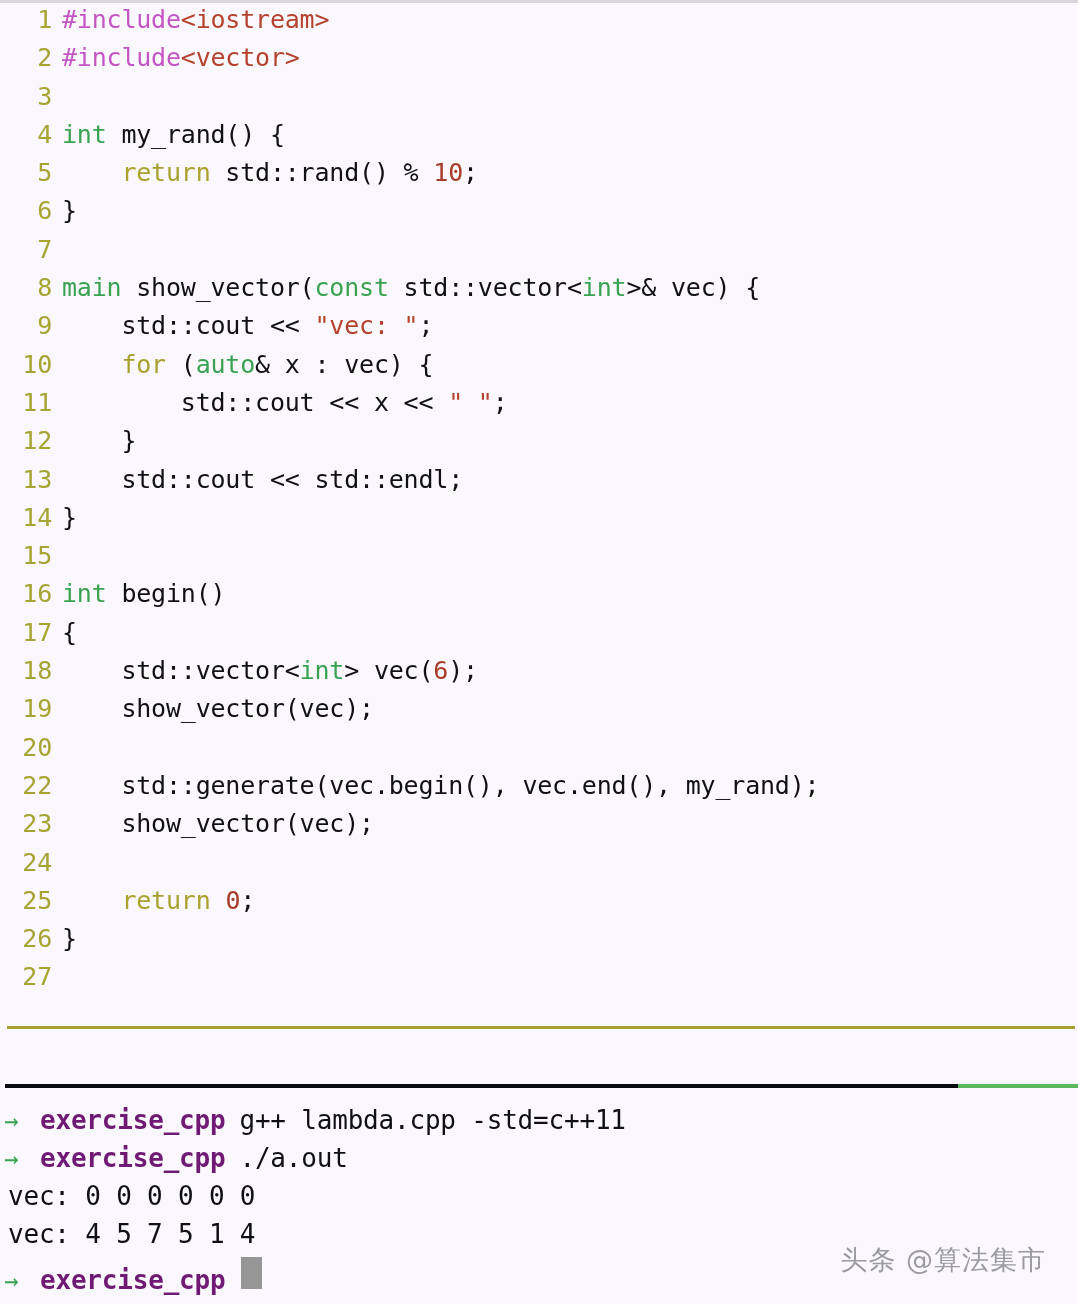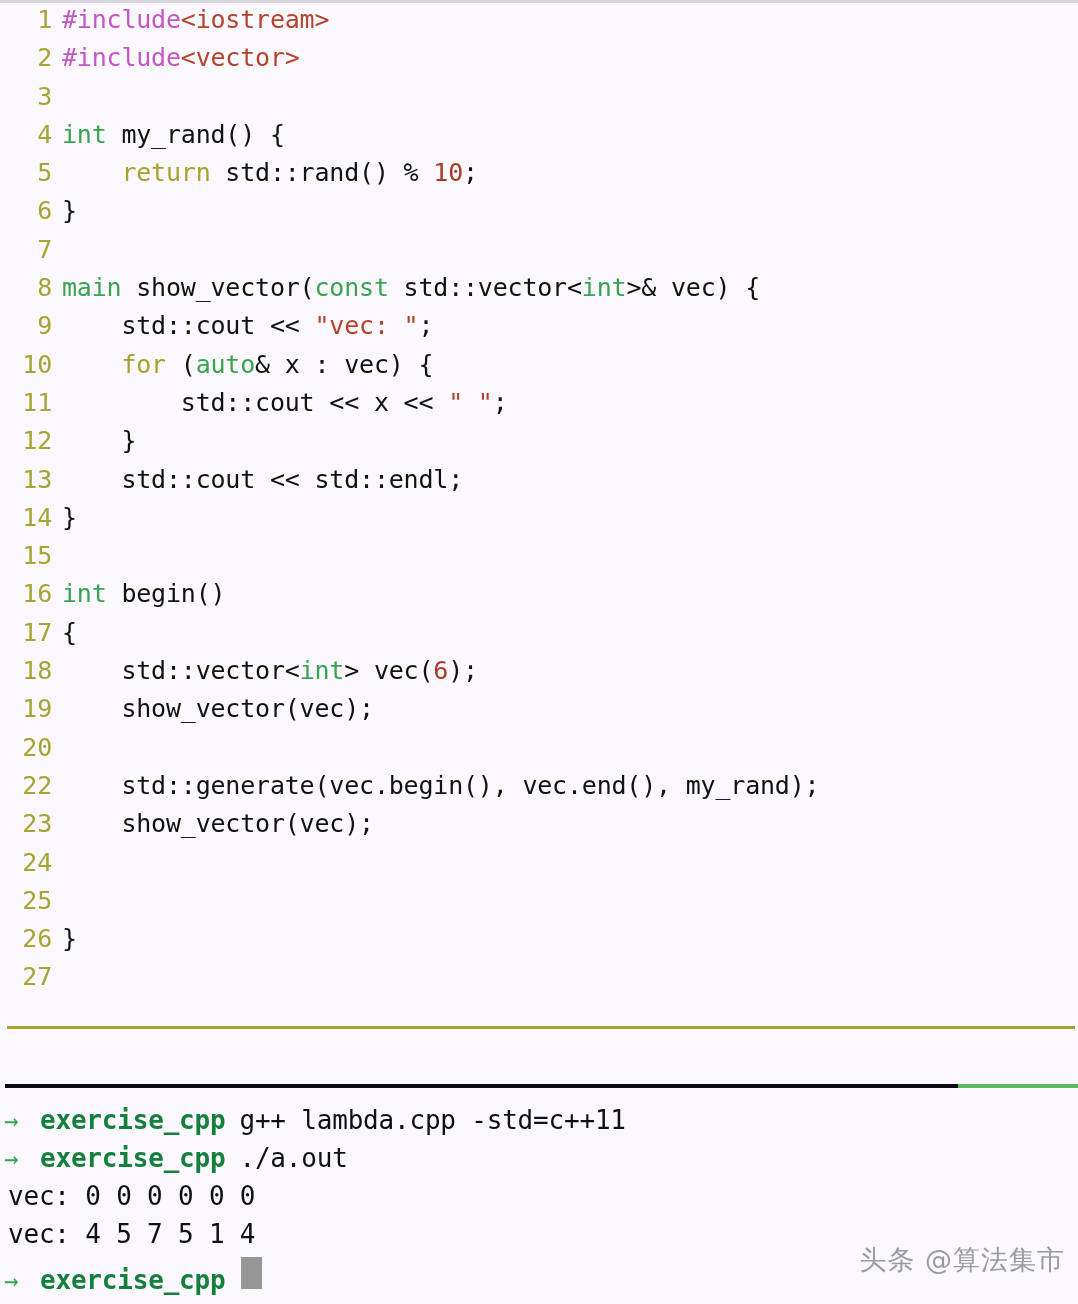--- a/index.html
+++ b/index.html
@@ -112,42 +112,42 @@
   }
   .term-arrow {
     color: #3aa353;
     width: 40px;
     min-width: 40px;
     padding-left: 4px;
     box-sizing: border-box;
     font-size: 24px;
   }
   .term-ctx {
-    color: #15803d;
+    color: #701a75;
     font-weight: bold;
     padding-right: 14px;
   }
   .term-cmd { color: #101014; }
   .term-out {
     padding-left: 8px;
     color: #101014;
   }
   .cursor-block {
     display: inline-block;
     width: 21px;
     height: 32px;
     background: #969696;
     vertical-align: -6px;
     margin-left: 2px;
   }
 
   
   #watermark {
     position: absolute;
-    right: 13px;
+    right: 32px;
     bottom: 26px;
     color: #9a9a9f;
     font-size: 27px;
     font-family: "DejaVu Sans", sans-serif;
     white-space: nowrap;
     letter-spacing: 1px;
   }
 </style>
 </head>
 <body>
@@ -171,21 +171,21 @@
     <div class="code-line"><span class="lineno">14</span><span class="linetext"><span class="t-plain">}</span></span></div>
     <div class="code-line"><span class="lineno">15</span><span class="linetext"></span></div>
     <div class="code-line"><span class="lineno">16</span><span class="linetext"><span class="t-kw">int</span><span class="t-plain"> begin()</span></span></div>
     <div class="code-line"><span class="lineno">17</span><span class="linetext"><span class="t-plain">{</span></span></div>
     <div class="code-line"><span class="lineno">18</span><span class="linetext"><span class="t-plain">    std::vector&lt;</span><span class="t-kw">int</span><span class="t-plain">&gt; vec(</span><span class="t-num">6</span><span class="t-plain">);</span></span></div>
     <div class="code-line"><span class="lineno">19</span><span class="linetext"><span class="t-plain">    show_vector(vec);</span></span></div>
     <div class="code-line"><span class="lineno">20</span><span class="linetext"></span></div>
     <div class="code-line"><span class="lineno">22</span><span class="linetext"><span class="t-plain">    std::generate(vec.begin(), vec.end(), my_rand);</span></span></div>
     <div class="code-line"><span class="lineno">23</span><span class="linetext"><span class="t-plain">    show_vector(vec);</span></span></div>
     <div class="code-line"><span class="lineno">24</span><span class="linetext"></span></div>
-    <div class="code-line"><span class="lineno">25</span></div>
+    <div class="code-line"><span class="lineno">25</span><span class="linetext"><span class="t-plain">    </span><span class="t-kw2">return</span><span class="t-plain"> </span><span class="t-num">0</span><span class="t-plain">;</span></span></div>
     <div class="code-line"><span class="lineno">26</span><span class="linetext"><span class="t-plain">}</span></span></div>
     <div class="code-line"><span class="lineno">27</span><span class="linetext"></span></div>
   </div>
 
 <div id="editor-rule"></div>
 
 <div id="terminal-rule">
   <div class="seg-black"></div>
   <div class="seg-green"></div>
 </div>

